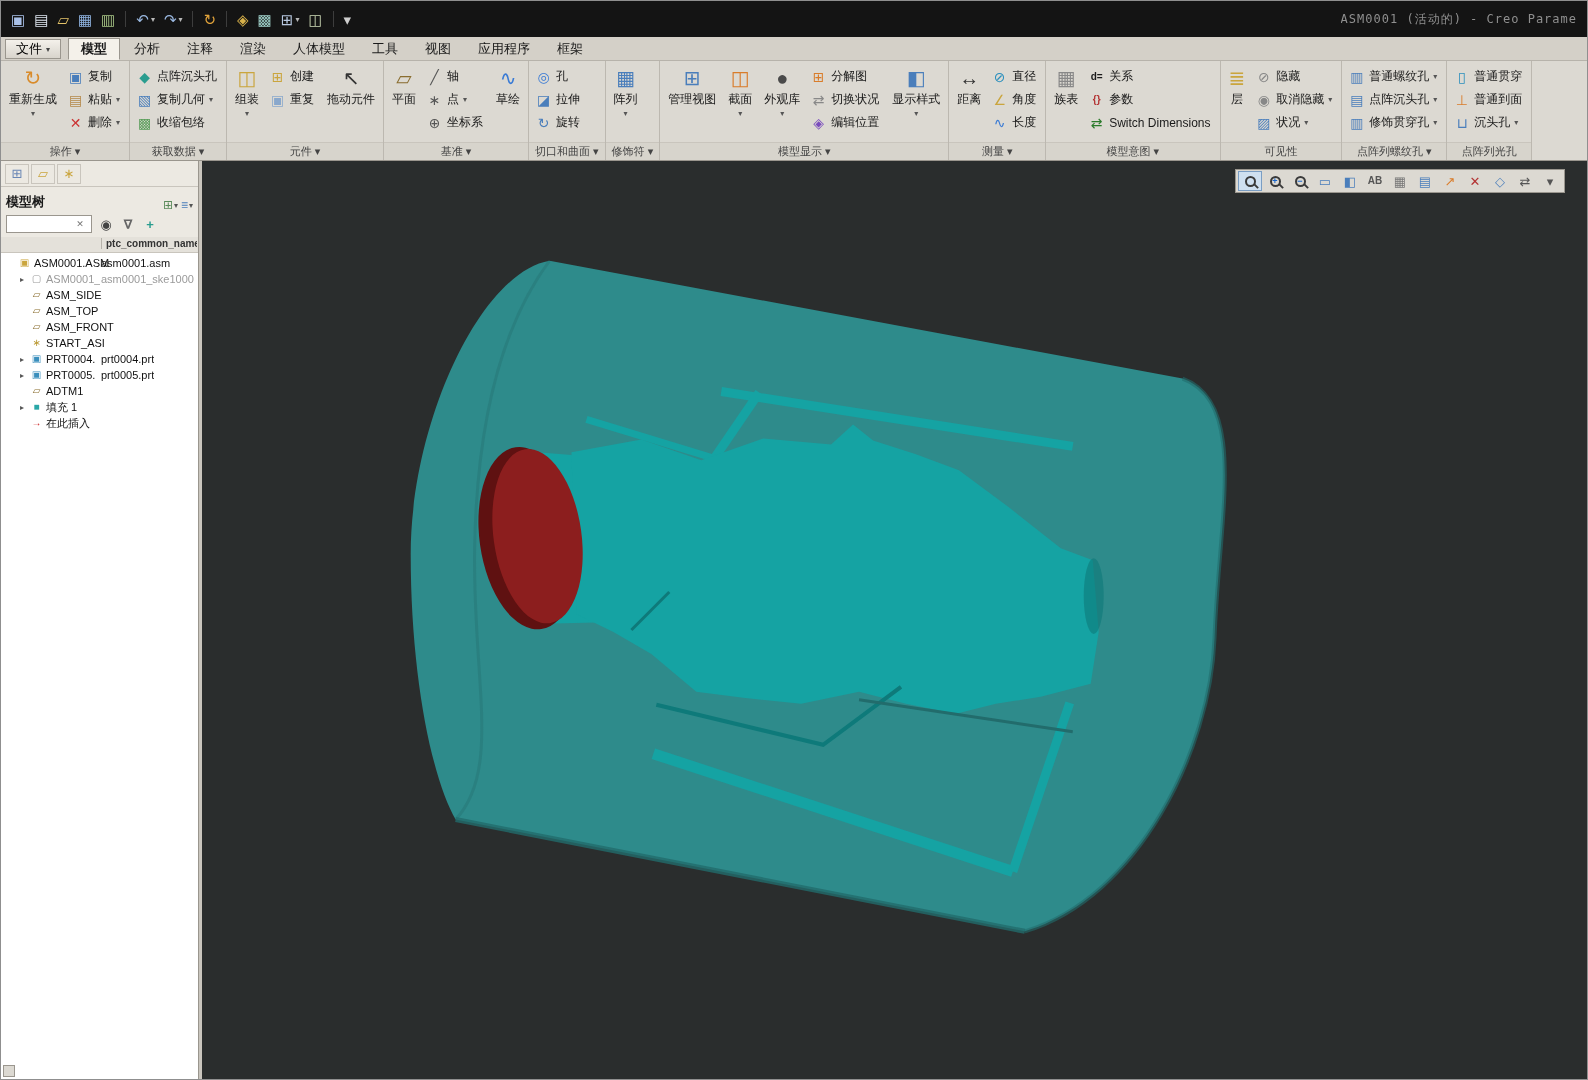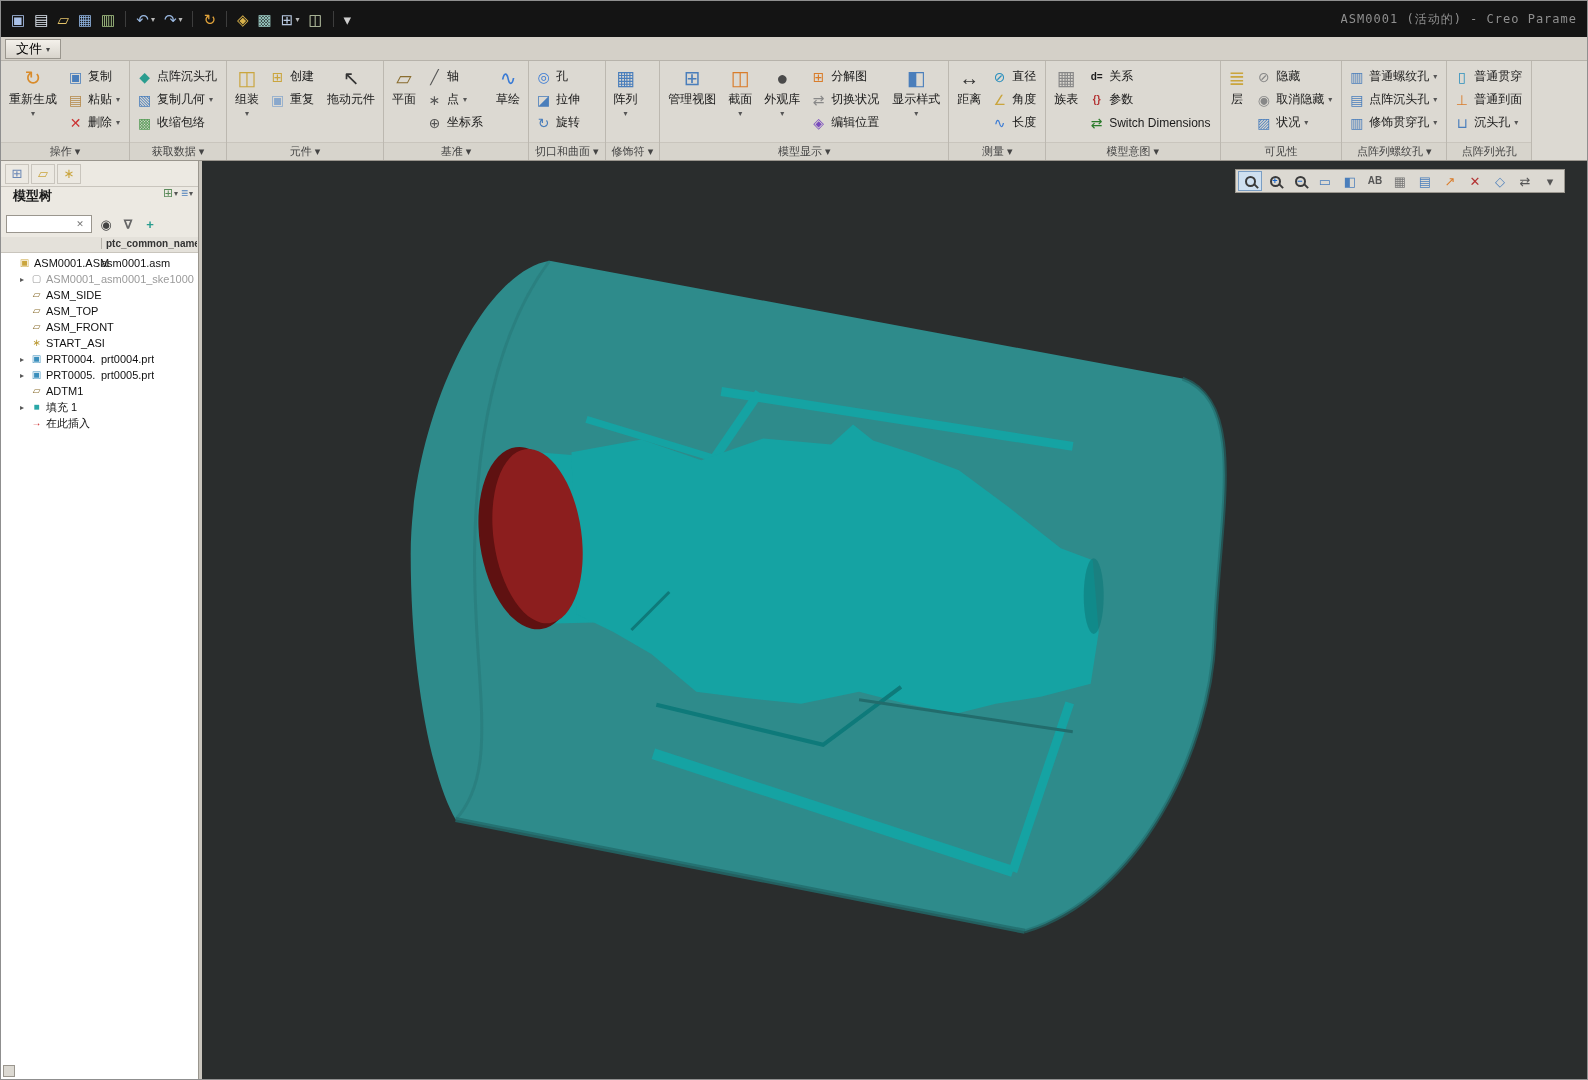--- a/index.html
+++ b/index.html
@@ -36,21 +36,21 @@
   .rsmicon { font-size:14px; width:17px; text-align:center; line-height:1; }
   .multi { font-size:10px !important; font-weight:bold; letter-spacing:0; }
   .rgrouplabel { height:18px; font-size:11px; color:#444; display:flex; align-items:center; justify-content:center; padding:0 6px; border-top:1px solid #c9c5bd; background:#d7d4cc; white-space:nowrap; }
 
   
   .main { flex:1; display:flex; min-height:0; }
   .navpanel { width:198px; flex:0 0 auto; background:#ece9e2; display:flex; flex-direction:column; border-right:1px solid #9a968e; position:relative; }
   .navtools { height:26px; display:flex; align-items:center; gap:2px; padding:2px 4px; border-bottom:1px solid #c9c5bd; }
   .ntbtn { width:24px; height:20px; background:none; border:1px solid #c9c5bd; display:flex; align-items:center; justify-content:center; }
   .ntglyph { font-size:13px; line-height:1; }
-  .treehead { height:24px; display:flex; align-items:flex-start; padding:0 5px; gap:3px;margin-left:7px; }
+  .treehead { height:24px; display:flex; align-items:flex-end; padding:0 5px; gap:3px; }
   .treetitle { font-size:13px; font-weight:bold; color:#1a1a1a; margin-right:auto; }
   .hbtn { background:none; border:none; display:flex; align-items:center; gap:1px; }
   .hglyph { font-size:12px; line-height:1; }
   .searchrow { height:26px; display:flex; align-items:center; gap:4px; padding:0 5px; }
   .searchbox { display:flex; align-items:center; background:#fff; border:1px solid #9a968e; height:18px; width:86px; }
   .searchbox input { border:none; outline:none; width:66px; height:15px; font-size:11px; padding:0 2px; background:transparent; }
   .clear { background:none; border:none; font-size:9px; color:#777; width:14px; }
   .sbtn { background:none; border:none; display:flex; align-items:center; justify-content:center; width:20px; height:20px; }
   .sglyph { font-size:13px; line-height:1; font-weight:bold; }
   .colhead { height:16px; border-bottom:1px solid #c9c5bd; background:#e4e1da; position:relative; }
@@ -130,20 +130,31 @@
         </button>
       </div>
     <div class="title">ASM0001 (活动的) - Creo Parame</div>
   </div>
 
   <div class="tabsrow">
     <button class="filebtn">
       <span>文件</span>
       <span class="rarr">▾</span>
     </button>
+    <div class="tabs">
+        <button class="tab active">模型</button>
+        <button class="tab">分析</button>
+        <button class="tab">注释</button>
+        <button class="tab">渲染</button>
+        <button class="tab">人体模型</button>
+        <button class="tab">工具</button>
+        <button class="tab">视图</button>
+        <button class="tab">应用程序</button>
+        <button class="tab">框架</button>
+      </div>
   </div>
 
   <div class="ribbon">
       <div class="rgroup">
         <div class="rcontent">
           <button class="rbig">
             <span class="rbigicon" style="color: rgb(217, 139, 42);">↻</span>
             <span class="rbiglabel">重新生成</span>
             <span class="rarr">▾</span>
           </button>

